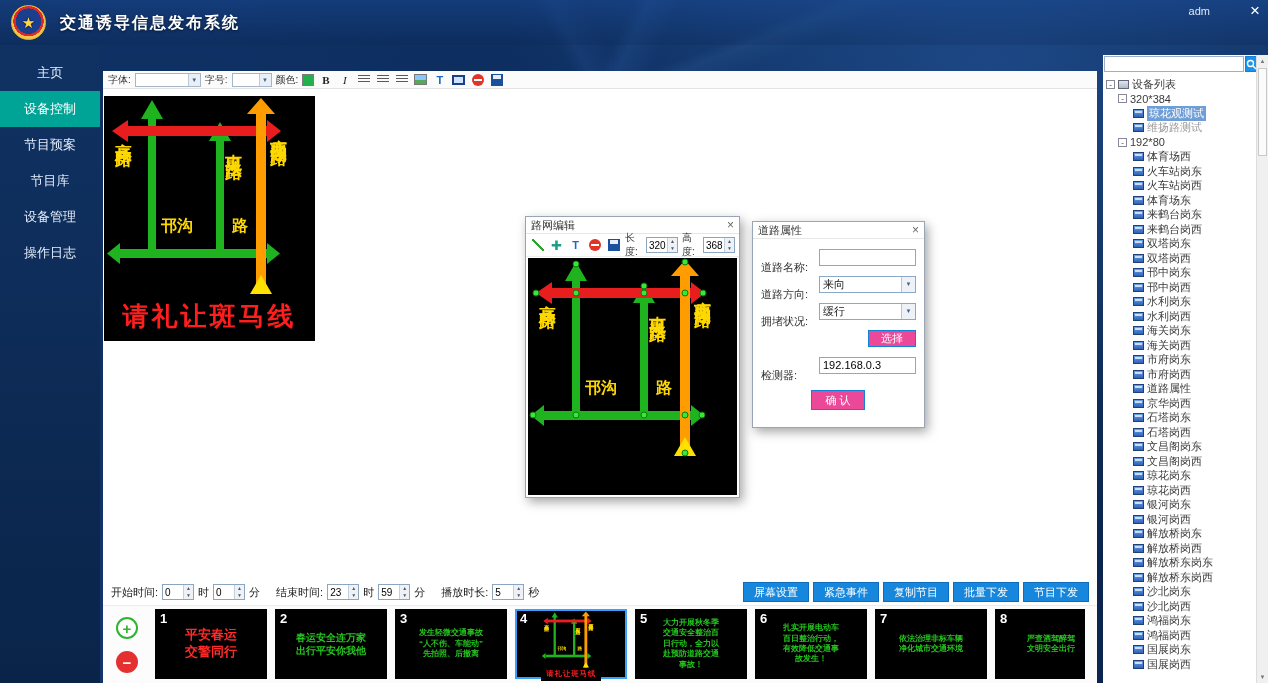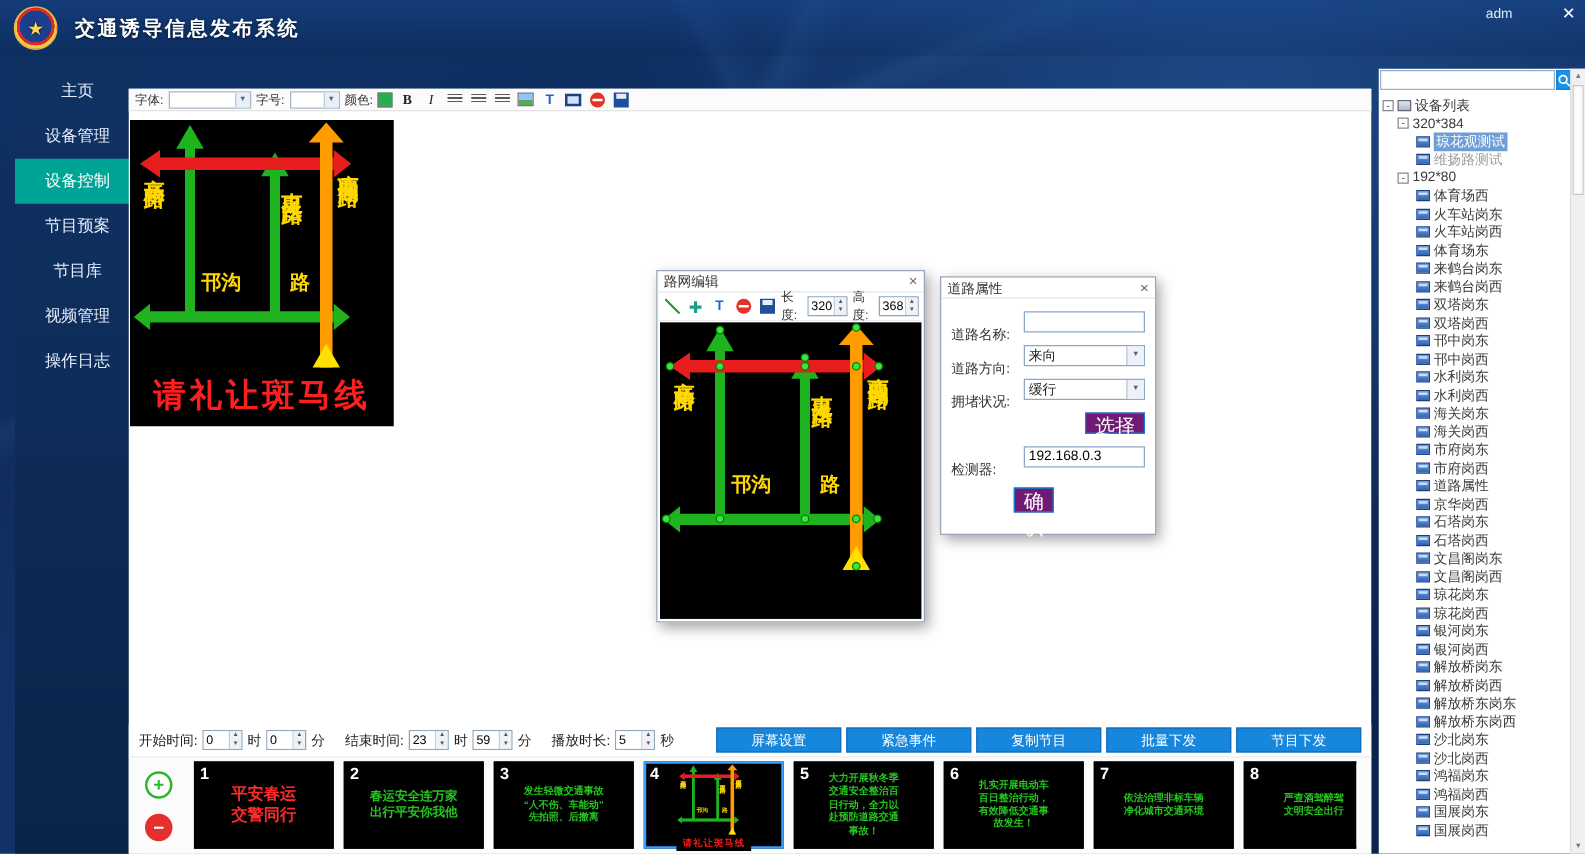--- a/index.html
+++ b/index.html
@@ -21,21 +21,21 @@
     background:linear-gradient(180deg,rgba(25,70,140,.55),rgba(10,34,72,.2)); }
   .logo { position:absolute; left:11px; top:5px; width:35px; height:35px; border-radius:50%;
     background:radial-gradient(circle at 50% 46%, #1b3f8f 0 52%, #d92b2b 53% 62%, #f3c64a 63% 78%, #a97c1f 79% 100%);
     border:1px solid #e2b93b; display:flex; align-items:center; justify-content:center;
     color:#ffd84a; font-size:15px; text-shadow:0 0 2px #000; }
   .app-title { position:absolute; left:60px; top:13px; font-size:16px; font-weight:bold; color:#fff;
     letter-spacing:2px; text-shadow:0 1px 3px rgba(0,0,0,.6); }
   .user-name { position:absolute; right:58px; top:5px; font-size:11px; color:#dce8f8; }
   .close-btn { position:absolute; right:8px; top:2px; font-size:17px; color:#fff; cursor:pointer; line-height:1; }
   
-  .sidenav { position:absolute; left:12px; top:45px; width:100px; height:638px;
+  .sidenav { position:absolute; left:0; top:45px; width:100px; height:638px;
     background:linear-gradient(180deg,#103263 0%,#0a2449 100%); padding-top:10px; }
   .nav-item { height:36px; line-height:36px; text-align:center; color:#e4eefb; font-size:13px; cursor:pointer; }
   .nav-item.active { background:#00a496; color:#fff; }
   
   .main { position:absolute; left:103px; top:71px; width:994px; height:628px; background:#fff; }
   .toolbar { height:18px; display:flex; align-items:center; gap:4px; padding:0 5px;
     background:#fbfbfb; border-bottom:1px solid #e3e3e3; font-size:10px; color:#333; }
   .combo { height:14px; border:1px solid #a6b6c6; background:#fff; display:flex; align-items:center; }
   .combo .arr { margin-left:auto; width:12px; height:100%; background:#e9eff6; border-left:1px solid #bcc9d6;
     font-size:6px; display:flex; align-items:center; justify-content:center; color:#47618a; }
@@ -83,28 +83,28 @@
   .spin input { width:20px; border:none; font-size:10px; padding-left:2px; outline:none; font-family:inherit; }
   .spin .btns { width:10px; display:flex; flex-direction:column; border-left:1px solid #c3cfdb; }
   .spin .btns span { flex:1; font-size:5px; line-height:7px; text-align:center; color:#556; background:#eef2f7; cursor:pointer; }
   .dlg-props { left:649px; top:150px; width:173px; height:207px; font-size:11px; }
   .fp-row { display:flex; align-items:center; margin:9px 8px 0; height:18px; }
   .fp-label { width:58px; color:#333; flex:none;margin-top:20px; }
   .fp-input { flex:1; height:17px; border:1px solid #8aa8c8; font-size:11px; padding:0 3px; outline:none; font-family:inherit; min-width:0; }
   .fp-combo { flex:1; height:17px; border:1px solid #8aa8c8; display:flex; align-items:center; padding-left:3px; background:#fff; }
   .fp-combo .arr { margin-left:auto; width:14px; height:100%; border-left:1px solid #b8c6d4; background:#eef2f7;
     font-size:6px; display:flex; align-items:center; justify-content:center; color:#47618a; }
-  .btn-blue { background:#701a75; color:#fff; border:1px solid #1180d6; font-size:16px; cursor:pointer; font-family:inherit; }
+  .btn-blue { background:#ec4899; color:#fff; border:1px solid #1180d6; font-size:11px; cursor:pointer; font-family:inherit; }
   .btn-select { width:48px; height:17px; }
-  .btn-confirm { width:32px; height:20px; position:absolute; left:58px; top:168px; }
+  .btn-confirm { width:54px; height:20px; position:absolute; left:58px; top:168px; }
   
   .timebar { position:absolute; left:0; top:508px; width:994px; height:26px; display:flex; align-items:center;
     gap:4px; padding:0 8px; font-size:11px; color:#222; background:#fff; }
   .timebar .gap { width:8px; }
-  .tb-blue { height:20px; padding:0 27px; background:#1787dd; color:#fff; font-size:11px; border:1px solid #0f6dbd;
+  .tb-blue { height:20px; padding:0 10px; background:#1787dd; color:#fff; font-size:11px; border:1px solid #0f6dbd;
     margin-left:4px; cursor:pointer; font-family:inherit; }
   .tb-buttons { margin-left:auto; display:flex; }
   
   .strip { position:absolute; left:0; top:534px; width:994px; height:78px; background:#fcfcfc; border-top:1px solid #ececec; }
   .circle-btn { position:absolute; width:22px; height:22px; border-radius:50%; display:flex; align-items:center;
     justify-content:center; font-size:15px; font-weight:bold; cursor:pointer; line-height:1; }
   .circle-btn.plus { left:13px; top:11px; border:2px solid #2db52d; color:#2db52d; background:#fff; }
   .circle-btn.minus { left:13px; top:45px; border:2px solid #e53030; color:#fff; background:#e53030; }
   .thumbs { position:absolute; left:52px; top:3px; width:930px; height:72px; display:flex; gap:8px; overflow:hidden; }
   .thumb { width:112px; height:70px; background:#000; position:relative; flex:none; border:2px solid #000; cursor:pointer; }
@@ -150,25 +150,24 @@
 
 <header class="titlebar">
   <div class="logo">★</div>
   <div class="app-title">交通诱导信息发布系统</div>
   <div class="user-name">adm</div>
   <div class="close-btn">×</div>
 </header>
 
 <nav class="sidenav">
   <div class="nav-item">主页</div>
-  <div class="nav-item">设备管理</div>
   <div class="nav-item active">设备控制</div>
   <div class="nav-item">节目预案</div>
   <div class="nav-item">节目库</div>
-  <div class="nav-item">视频管理</div>
+  <div class="nav-item">设备管理</div>
   <div class="nav-item">操作日志</div>
 </nav>
 
 <section class="main">
 
   <div class="toolbar">
     <span>字体:</span>
     <span class="combo w-font">
         <span class="arr">▼</span>
       </span>

